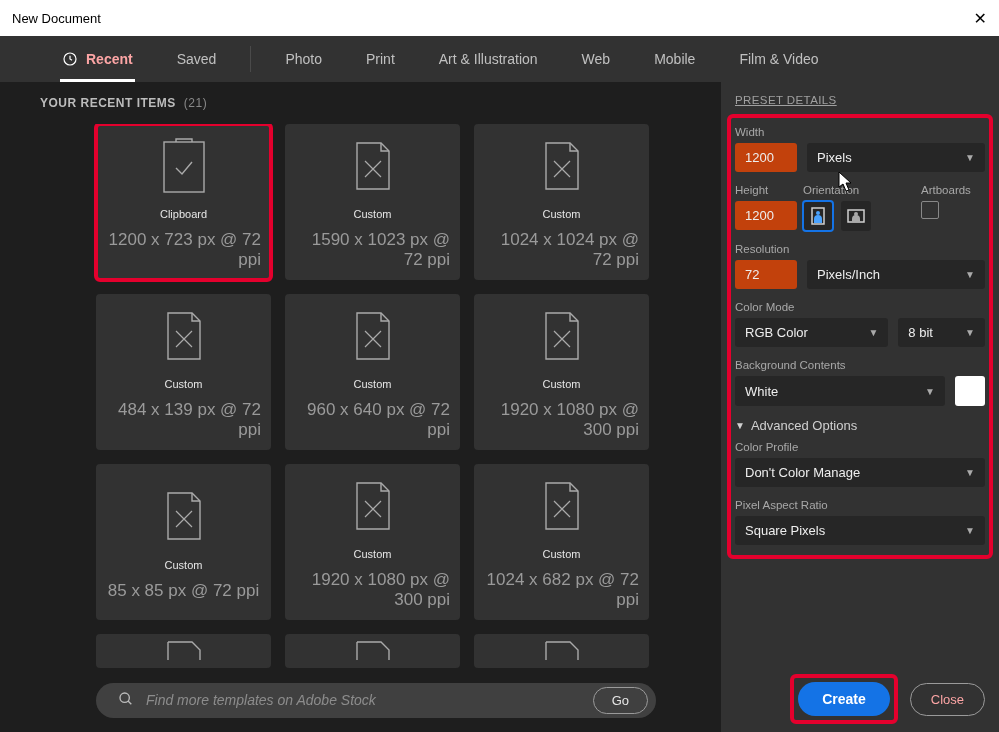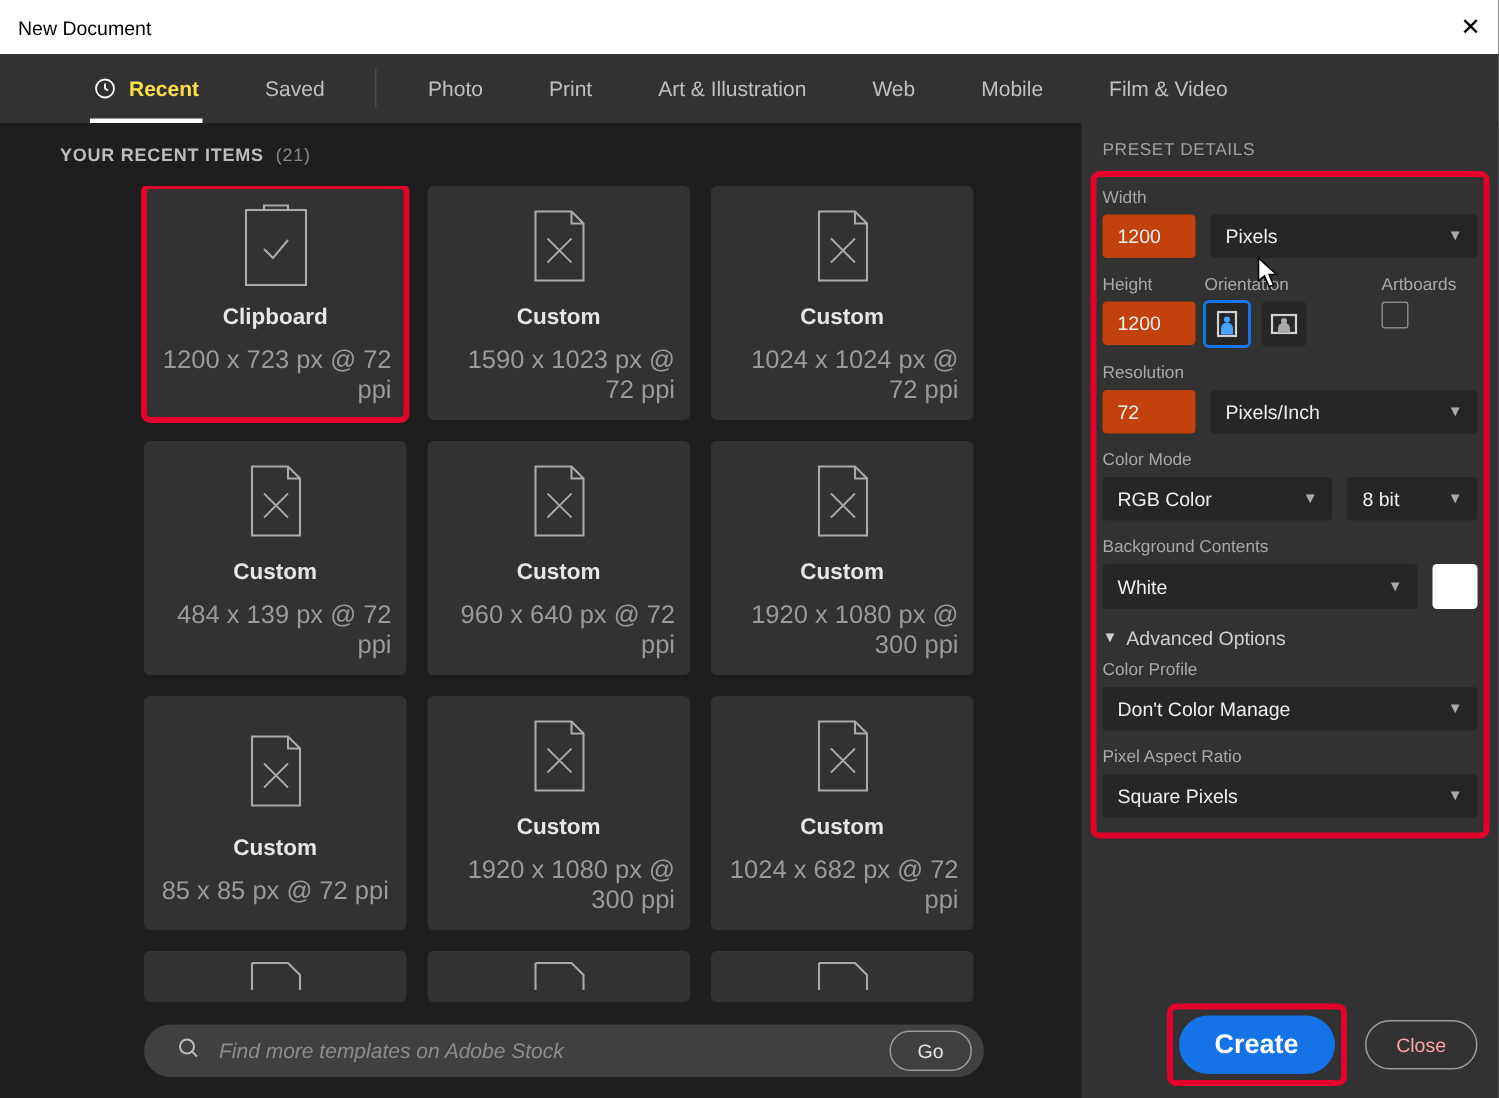--- a/index.html
+++ b/index.html
@@ -6,48 +6,48 @@
 body { width: 999px; height: 732px; background: #fff; overflow: hidden; }
 
 .window { width: 999px; height: 732px; display: flex; flex-direction: column; background: #1e1e1e; }
 
 .titlebar { height: 36px; background: #fff; display: flex; align-items: center; padding: 0 12px; color: #000; font-size: 13px; position: relative; }
 .titlebar .close-x { position: absolute; right: 12px; font-size: 16px; cursor: pointer; }
 
 .tabbar { height: 46px; background: #323232; display: flex; align-items: center; padding: 0 40px; gap: 0; }
 .tabbar .tabgroup { display: flex; align-items: center; height: 100%; }
 .tabbar .tab { height: 100%; display: flex; align-items: center; padding: 0 22px; color: #c0c0c0; font-size: 14px; cursor: pointer; position: relative; }
-.tabbar .tab.active { color: #fde047; font-weight: 600; }
+.tabbar .tab.active { color: #fca5a5; font-weight: 600; }
 .tabbar .tab.active::after { content: ""; position: absolute; bottom: 0; left: 20px; right: 20px; height: 3px; background: #fff; }
 .tabbar .recent-icon { width: 16px; height: 16px; margin-right: 8px; }
 .tabbar .divider { width: 1px; height: 26px; background: #4a4a4a; margin: 0 12px; }
 
 .mainrow { flex: 1; display: flex; background: #1e1e1e; overflow: hidden; }
 
 .leftpanel { flex: 1; display: flex; flex-direction: column; padding: 14px 24px 14px 40px; overflow: hidden; }
 .section-title { color: #bcbcbc; font-size: 12px; font-weight: 600; letter-spacing: 0.5px; display: flex; align-items: center; gap: 8px; margin-bottom: 14px; }
 .section-title .count { color: #888; font-weight: 400; }
 
 .grid { display: grid; grid-template-columns: repeat(3, 175px); grid-auto-rows: 156px; gap: 14px; overflow-y: auto; padding-bottom: 10px; justify-content: start; padding-left: 56px; scrollbar-width: none; }
 .grid::-webkit-scrollbar { display: none; }
 
 .card { background: #323232; border-radius: 4px; display: flex; flex-direction: column; align-items: center; justify-content: center; gap: 10px; cursor: pointer; padding: 10px; }
 .card .iconbox { height: 66px; display: flex; align-items: center; justify-content: center; }
-.card .title { color: #e6e6e6; font-size: 15px; font-weight: 700; }
+.card .title { color: #e6e6e6; font-size: 11px; font-weight: 400; }
 .card .sub { color: #9a9a9a; font-size: 17px; text-align: right; }
 .card.hl { outline: 4px solid #e4002d; outline-offset: -2px; } 
 .card.cut { height: 34px; overflow: hidden; justify-content: flex-start; padding-top: 6px; }
 
 .searchbar { margin-top: 12px; display: flex; align-items: center; background: #404040; border-radius: 30px; height: 44px; padding: 0 8px 0 22px; gap: 12px; max-width: 560px; margin-left: 56px; }
 .searchbar .sicon { color: #bcbcbc; font-size: 14px; }
 .searchbar .stext { flex: 1; color: #8c8c8c; font-size: 14px; font-style: italic; }
 .searchbar .go { border: 1.5px solid #9a9a9a; color: #e6e6e6; border-radius: 16px; padding: 5px 18px; font-size: 13px; cursor: pointer; background: transparent; }
 
 .rightpanel { width: 278px; background: #323232; display: flex; flex-direction: column; padding: 12px 14px; color: #d0d0d0; overflow-y: auto; }
-.rp-head { font-size: 11.5px; color: #a0a0a0; letter-spacing: 0.4px; margin-bottom: 12px; }
+.rp-head { font-size: 11.5px; color: #a0a0a0; letter-spacing: 0.4px; margin-bottom: 12px; text-decoration: underline; }
 .rp-name-row { display: flex; align-items: center; justify-content: space-between; margin-bottom: 14px; }
 .rp-name { color: #f0f0f0; font-size: 19px; }
 .dlicon { color: #888; font-size: 14px; }
 
 .hl-box { outline: 4px solid #e4002d; outline-offset: 0; padding: 8px 4px 6px 4px; margin: 0 -4px; border-radius: 2px; }
 
 .field-label { font-size: 11.5px; color: #a8a8a8; margin-bottom: 5px; display: block; }
 .row { display: flex; gap: 10px; margin-bottom: 12px; }
 .input { background: #c2410c; color: #eee; font-size: 13px; padding: 7px 10px; border-radius: 3px; flex: 1; min-width: 0; border: none; }
 .select { background: #262626; color: #eee; font-size: 13px; padding: 7px 10px; border-radius: 3px; display: flex; align-items: center; justify-content: space-between; cursor: pointer; flex: 1; }
@@ -63,21 +63,21 @@
 
 .triplecol { display: flex; gap: 6px; margin-bottom: 12px; }
 .triplecol .col { display: flex; flex-direction: column; }
 
 .swatch { width: 30px; height: 30px; background: #fff; border-radius: 3px; }
 
 .adv-row { display: flex; align-items: center; gap: 6px; color: #d0d0d0; font-size: 13px; margin: 10px 0 8px 0; cursor: pointer; }
 .adv-row .chev { font-size: 10px; }
 
 .footer { background: #323232; padding: 12px 16px; display: flex; justify-content: flex-end; gap: 16px; align-items: center; }
-.btn-create { background: #1473e6; color: #fff; font-size: 18px; font-weight: 600; padding: 9px 24px; border-radius: 20px; border: none; cursor: pointer; }
+.btn-create { background: #1473e6; color: #fff; font-size: 14px; font-weight: 600; padding: 9px 24px; border-radius: 20px; border: none; cursor: pointer; }
 .btn-create-wrap { outline: 4px solid #e4002d; padding: 4px; border-radius: 2px; }
 .btn-close { background: transparent; border: 1.5px solid #9a9a9a; color: #fca5a5; font-size: 13px; padding: 8px 20px; border-radius: 20px; cursor: pointer; }
 
 .cursor { position: absolute; left: 838px; top: 171px; pointer-events: none; z-index: 99; }
 .cursor svg { width: 16px; height: 22px; }
 </style>
 </head>
 <body>
 
 <div class="window">

